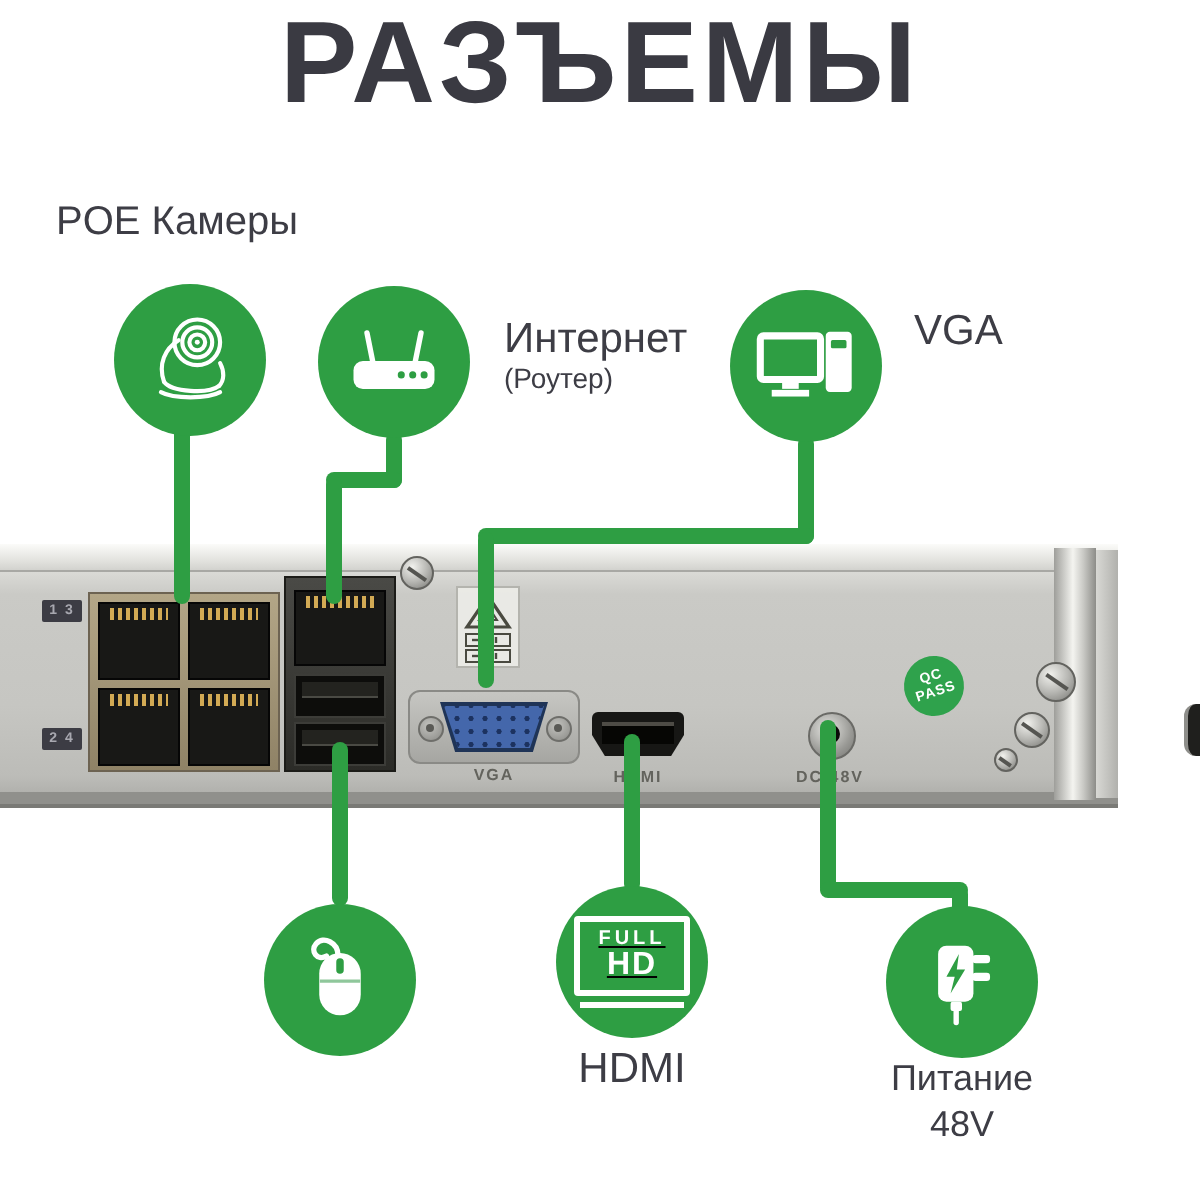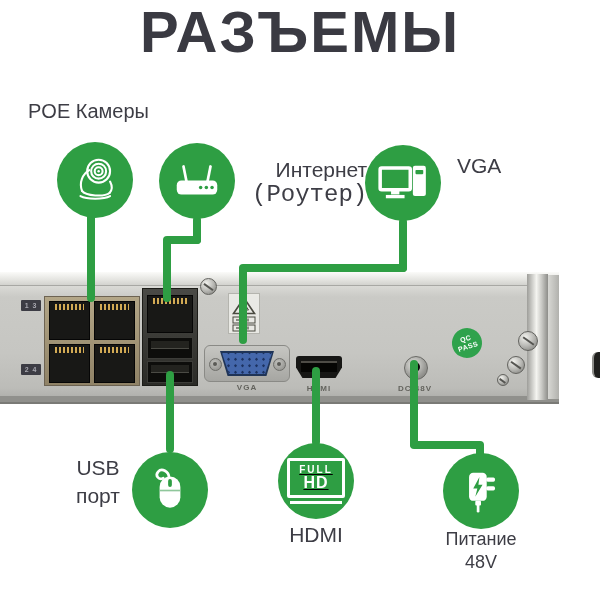--- a/index.html
+++ b/index.html
@@ -2,25 +2,25 @@
 <html><head>
 <meta charset="utf-8">
 <style>
   html,body{margin:0;padding:0;background:#fff;}
   .stage{position:relative;width:600px;height:572px;background:#fff;overflow:hidden;
          font-family:"Liberation Sans", sans-serif;}
 
   
   .title{position:absolute;left:0;top:-2px;width:100%;text-align:center;
          font-size:58px;font-weight:800;color:#3a3a42;letter-spacing:2px;}
-  .lbl{position:absolute;color:#3d3d45;text-align:right;}
+  .lbl{position:absolute;color:#3d3d45;}
   .lbl span{display:block;}
   .poe-lbl{left:28px;top:100px;font-size:20px;}
   .inet-lbl{left:252px;top:158px;font-size:21px;line-height:1.12;}
-  .inet-lbl .s2{font-size:24px;font-family:Liberation Mono, monospace;}
+  .inet-lbl .s2{font-size:14px;}
   .vgam-lbl{left:457px;top:154px;font-size:21px;line-height:1.16;}
   .usb-lbl{left:62px;top:454px;width:72px;text-align:center;font-size:21px;line-height:1.32;}
   .hdmi-lbl{left:241px;top:523px;width:150px;text-align:center;font-size:21px;line-height:1.12;}
   .pwr-lbl{left:406px;top:528px;width:150px;text-align:center;font-size:18px;line-height:1.28;}
 
   
   .gl{position:absolute;background:#2e9e43;border-radius:4px;}
   .cc{position:absolute;width:76px;height:76px;border-radius:50%;background:#2e9e43;
       display:flex;align-items:center;justify-content:center;}
   .cc svg{display:block;}
@@ -288,24 +288,20 @@
   <div class="lbl poe-lbl">
     <span>POE Камеры</span>
   </div>
   <div class="lbl inet-lbl">
     <span class="s1">Интернет</span>
     <span class="s2">(Роутер)</span>
   </div>
   <div class="lbl vgam-lbl">
     <span>VGA</span>
   </div>
-  <div class="lbl usb-lbl">
-    <span>USB</span>
-    <span>порт</span>
-  </div>
   <div class="lbl hdmi-lbl">
     <span>HDMI</span>
   </div>
   <div class="lbl pwr-lbl">
     <span>Питание</span>
     <span>48V</span>
   </div>
 
 </div>
 

